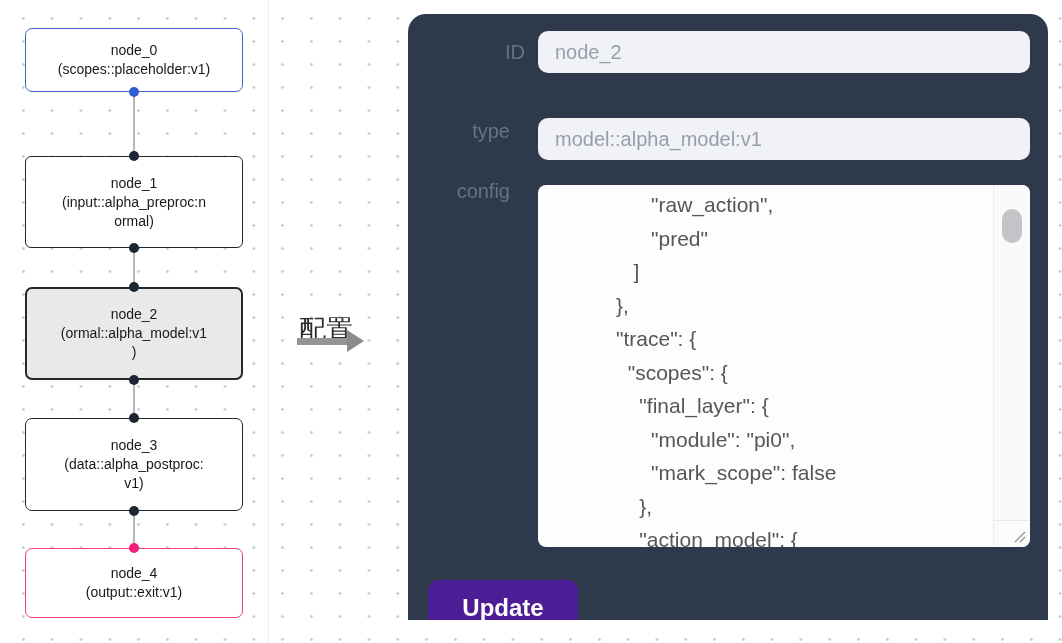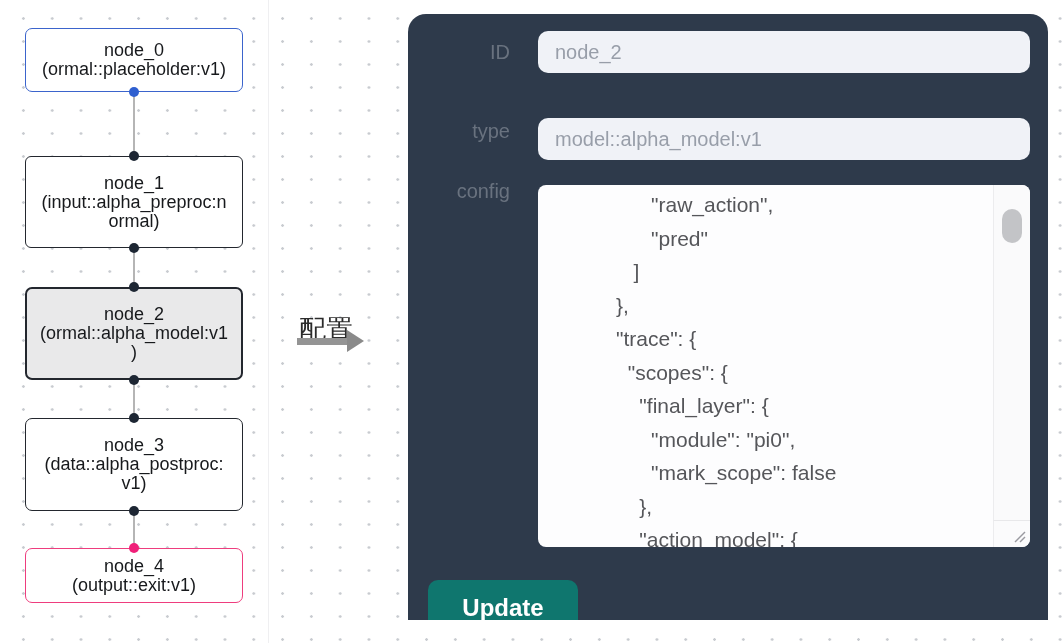--- a/index.html
+++ b/index.html
@@ -9,27 +9,27 @@
     background-image:radial-gradient(circle,#c8cbd0 1.2px,rgba(0,0,0,0) 1.5px);
     background-size:28.8px 23px;background-position:9px 7px;
   }
   .canvas-divider{position:absolute;left:268px;top:0;width:1px;height:643px;background:#efeff1;}
 
   
   .node{
     position:absolute;left:25px;width:218px;box-sizing:border-box;
     background:#ffffff;border:1.6px solid #23272e;border-radius:7px;
     display:flex;flex-direction:column;justify-content:center;align-items:center;
-    text-align:center;font-size:18px;line-height:19px;color:#17191c;
+    text-align:center;font-size:14px;line-height:19px;color:#17191c;
   }
   .n0{top:28px;height:64px;border-color:#3b64cc;}
   .n1{top:156px;height:92px;border-radius:6px;}
   .n2{top:287px;height:93px;background:#e9e9ea;border-width:2px;}
   .n3{top:418px;height:93px;}
-  .n4{top:548px;height:55px;border-color:#ee3d7e;}
+  .n4{top:548px;height:70px;border-color:#ee3d7e;}
   .edge{position:absolute;left:133px;width:1.6px;background:#b5b5b5;}
   .e0{top:92px;height:64px;}
   .e1{top:248px;height:39px;}
   .e2{top:380px;height:38px;}
   .e3{top:511px;height:37px;}
   .port{position:absolute;left:129px;width:10px;height:10px;border-radius:50%;background:#1d2633;}
   .port.blue{background:#2f5fd0;}
   .port.pink{background:#f02079;}
   .p0b{top:87px;}.p1t{top:151px;}.p1b{top:243px;}.p2t{top:282px;}.p2b{top:375px;}
   .p3t{top:413px;}.p3b{top:506px;}.p4t{top:543px;}
@@ -38,60 +38,60 @@
   .transfer-label{position:absolute;left:299px;top:303px;font-size:27px;color:#2b2b2b;margin-top:9px;}
   .arrow-shaft{position:absolute;left:297px;top:338px;width:50px;height:7px;background:#949494;}
   .arrow-head{position:absolute;left:347px;top:330px;width:0;height:0;
     border-left:17px solid #8a8a8a;border-top:11px solid rgba(0,0,0,0);border-bottom:11px solid rgba(0,0,0,0);}
 
   
   .panel{position:absolute;left:408px;top:14px;width:640px;height:606px;
     background:#2e3a4b;border-radius:18px 18px 0 0;overflow:hidden;}
   .f-label{position:absolute;left:0;width:102px;height:24px;line-height:24px;
     text-align:right;color:#69727f;font-size:20px;}
-  .lab-id{top:26px;}
+  .lab-id{top:26px;margin-left:15px;}
   .lab-type{top:105px;}
   .lab-config{top:165px;}
   .inp{position:absolute;left:130px;width:492px;height:42px;box-sizing:border-box;
     background:#f0f2f7;border-radius:10px;color:#989ea9;font-size:20px;line-height:42px;padding:0 17px;
     white-space:nowrap;overflow:hidden;}
   .inp-id{top:17px;}
   .inp-type{top:104px;}
 
   .cfg-box{position:absolute;left:130px;top:171px;width:492px;height:362px;
     background:#fdfdfe;border-radius:8px;overflow:hidden;}
   .cfg-lines{position:absolute;left:8px;top:3px;right:38px;overflow:hidden;height:359px;}
   .cfg-line{white-space:pre;font-size:21px;line-height:33.5px;color:#55565a;}
   .cfg-gutter{position:absolute;right:0;top:0;width:37px;height:335px;
     background:#fafafb;border-left:1px solid #ececee;box-sizing:border-box;}
   .cfg-thumb{position:absolute;right:8px;top:24px;width:20px;height:34px;background:#c3c4c7;border-radius:10px;}
   .cfg-corner{position:absolute;right:0;top:335px;width:37px;height:27px;box-sizing:border-box;
     background:#fbfbfc;border-left:1px solid #ececee;border-top:1px solid #e8e8ea;}
   .cfg-corner svg{position:absolute;right:3px;bottom:3px;}
 
   .update-btn{position:absolute;left:20px;top:566px;width:150px;height:56px;
-    background:#0f766e;border:none;border-radius:10px 10px 0 0;
+    background:#4c1d95;border:none;border-radius:10px 10px 0 0;
     color:#ffffff;font-size:24px;font-weight:600;font-family:inherit;
     display:flex;align-items:center;justify-content:center;cursor:pointer;}
 </style>
 </head>
 <body>
 
 <div class="stage">
 
   <div class="canvas-divider"></div>
 
   <div class="edge e0"></div>
   <div class="edge e1"></div>
   <div class="edge e2"></div>
   <div class="edge e3"></div>
 
   <div class="node n0">
     <div>node_0</div>
-    <div>(ormal::placeholder:v1)</div>
+    <div>(scopes::placeholder:v1)</div>
   </div>
   <div class="node n1">
     <div>node_1</div>
     <div>(input::alpha_preproc:n</div>
     <div>ormal)</div>
   </div>
   <div class="node n2">
     <div>node_2</div>
     <div>(ormal::alpha_model:v1</div>
     <div>)</div>

